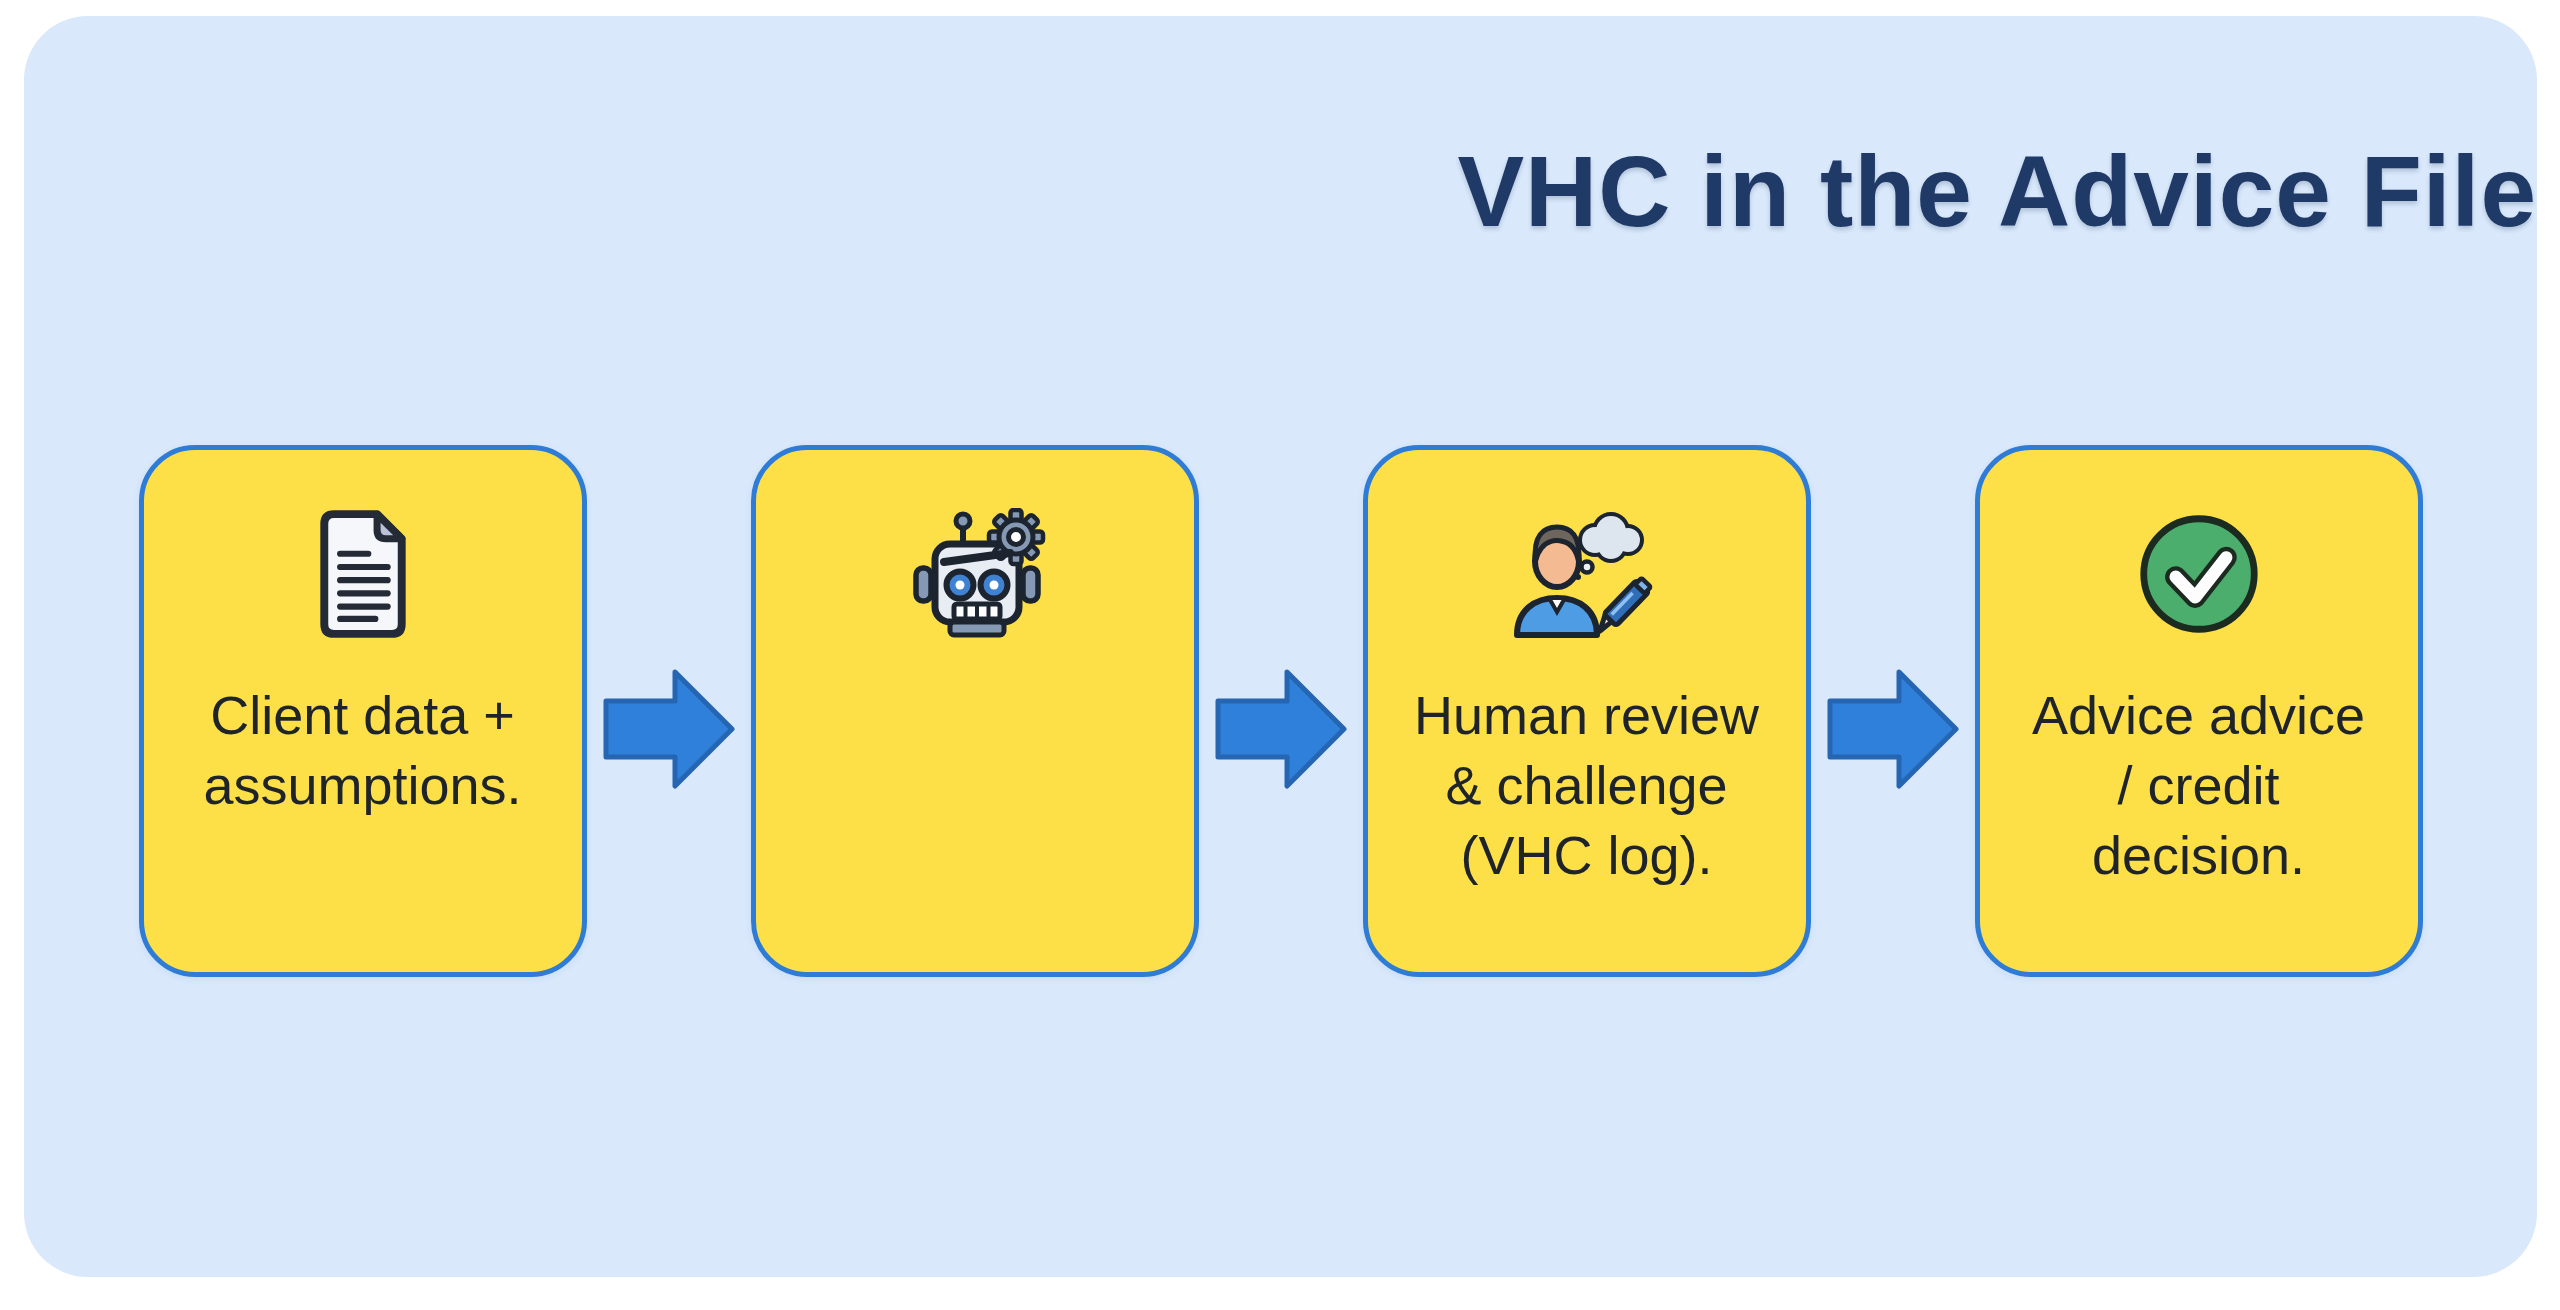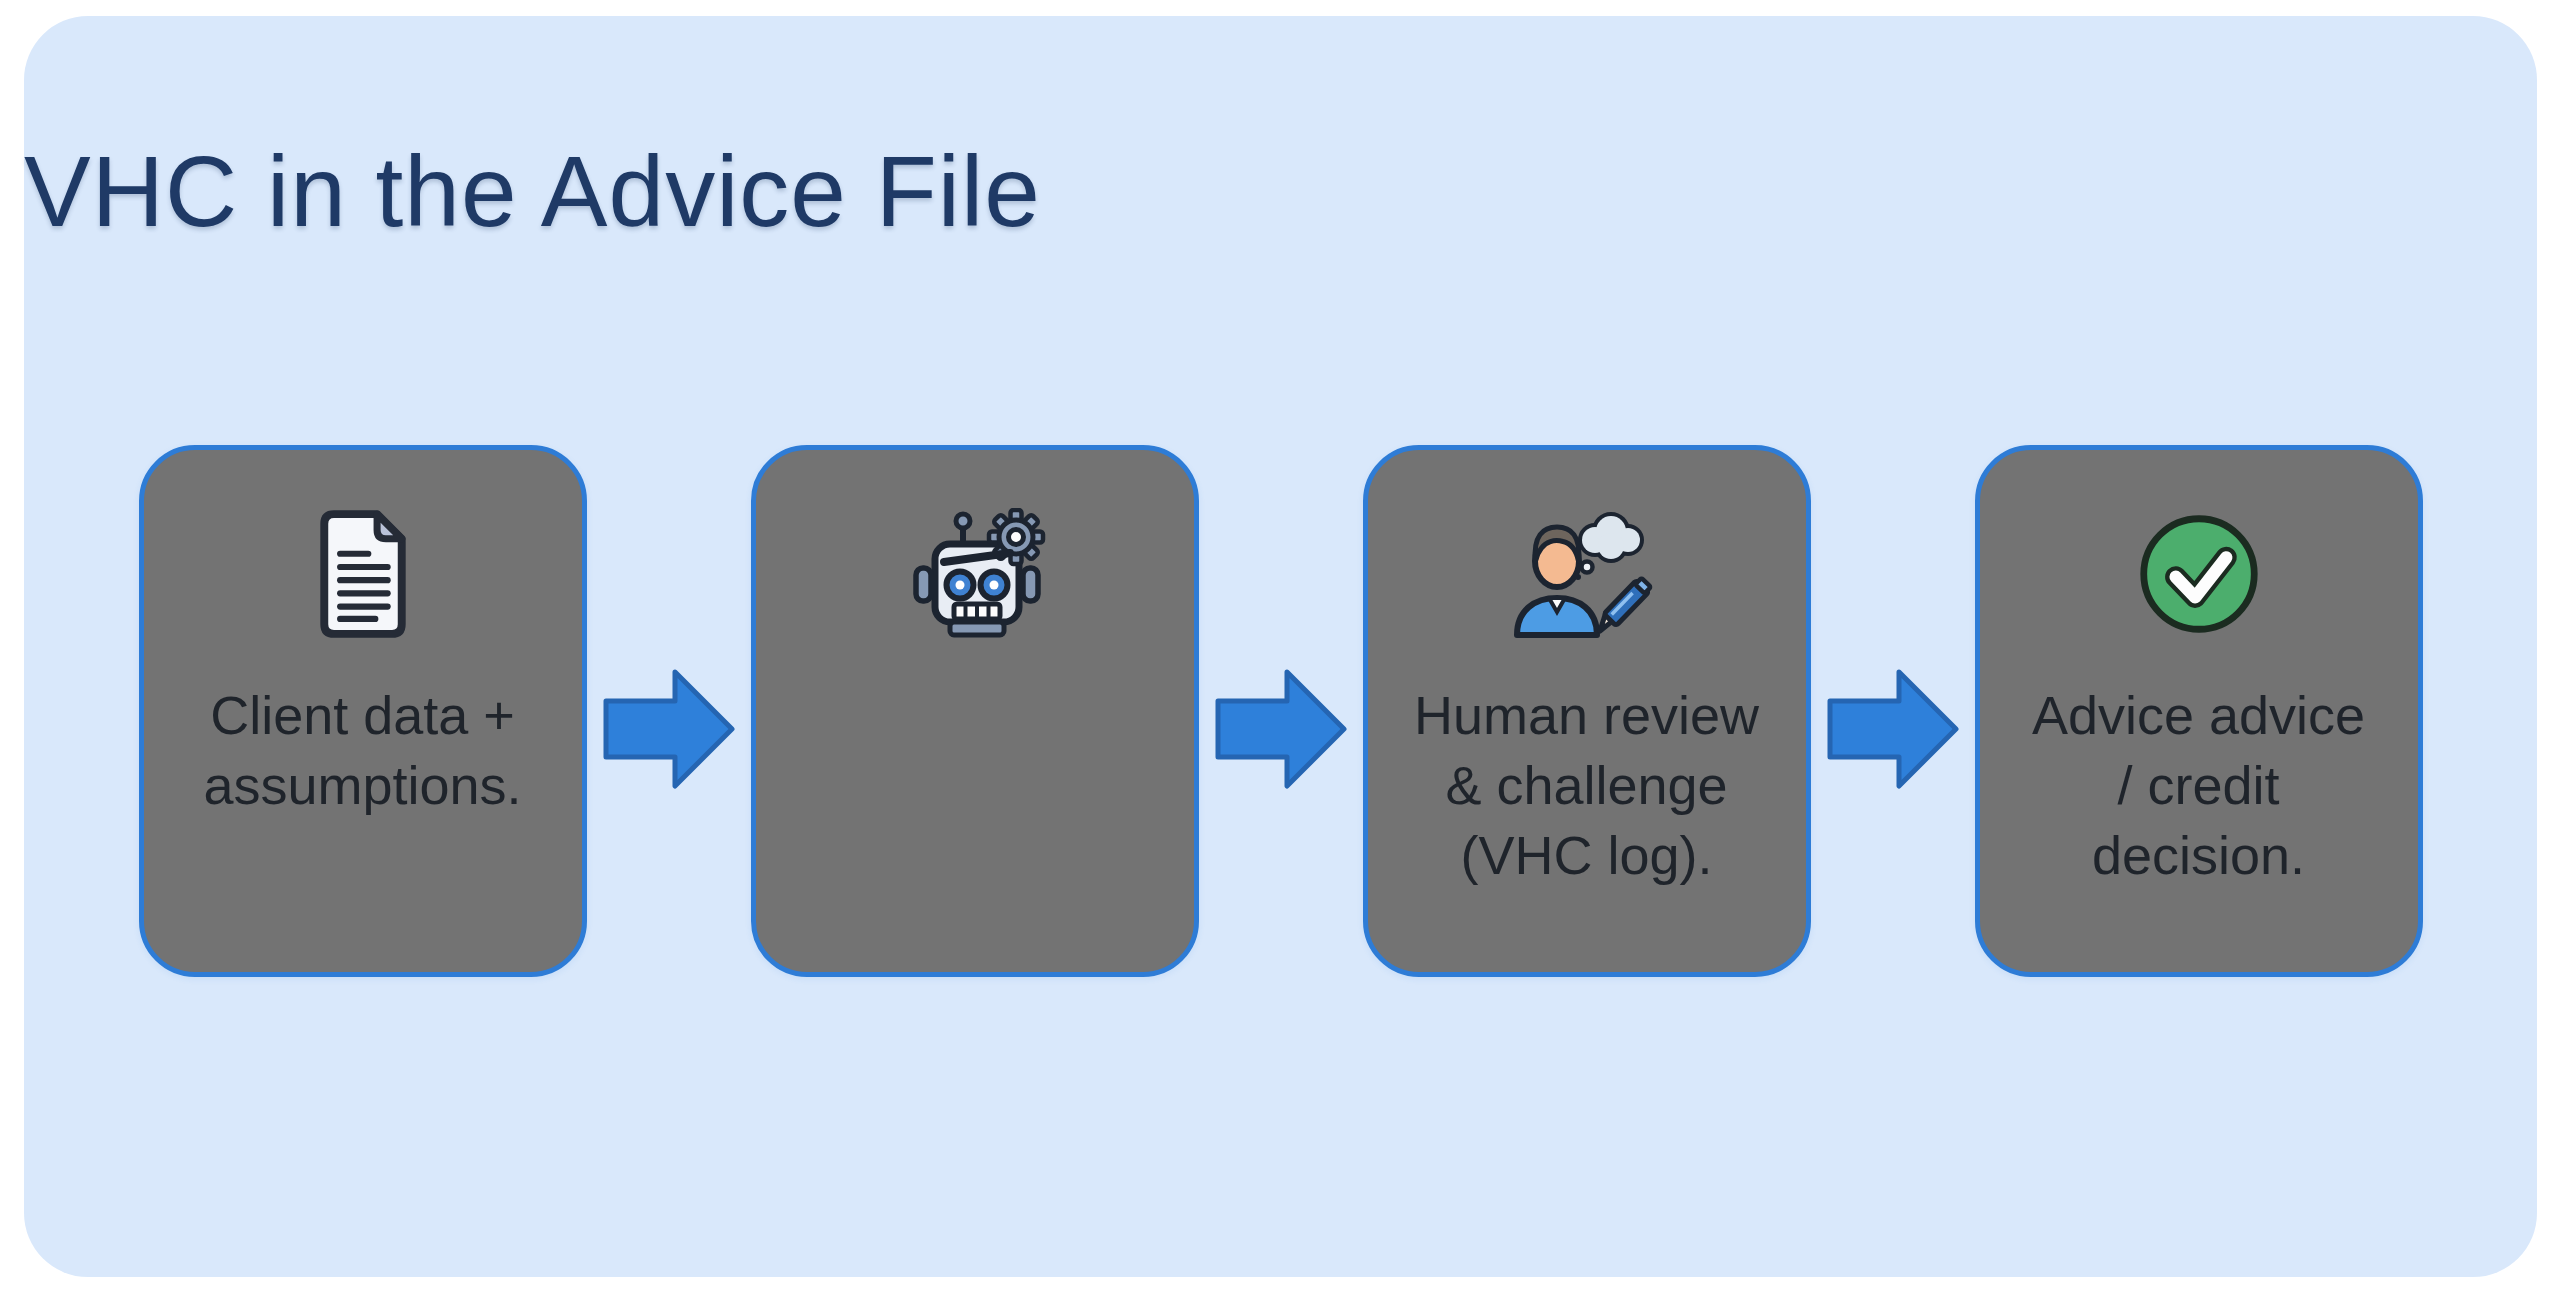--- a/index.html
+++ b/index.html
@@ -21,42 +21,42 @@
     width: 2513px;
     height: 1261px;
     background: #d9e8fb;
     border-radius: 64px;
   }
   .title {
     position: absolute;
     top: 118px;
     left: 0;
     width: 100%;
-    text-align: left;
+    text-align: right;
     font-size: 100px;
-    font-weight: 400;
+    font-weight: 700;
     letter-spacing: 1px;
     color: #1f3a66;
     text-shadow: 0 3px 4px rgba(31, 58, 102, 0.22);
     margin: 0;
   }
   .flow {
     position: absolute;
     top: 429px;
     left: 0;
     width: 100%;
     display: flex;
     justify-content: center;
     align-items: stretch;
   }
   .step-box {
     width: 448px;
     height: 532px;
     box-sizing: border-box;
-    background: #737373;
+    background: #fde047;
     border: 5px solid #2e7cd6;
     border-radius: 56px;
     display: flex;
     flex-direction: column;
     align-items: center;
     box-shadow: 0 2px 6px rgba(46, 124, 214, 0.10);
   }
   .icon-slot {
     margin-top: 56px;
     height: 136px;

